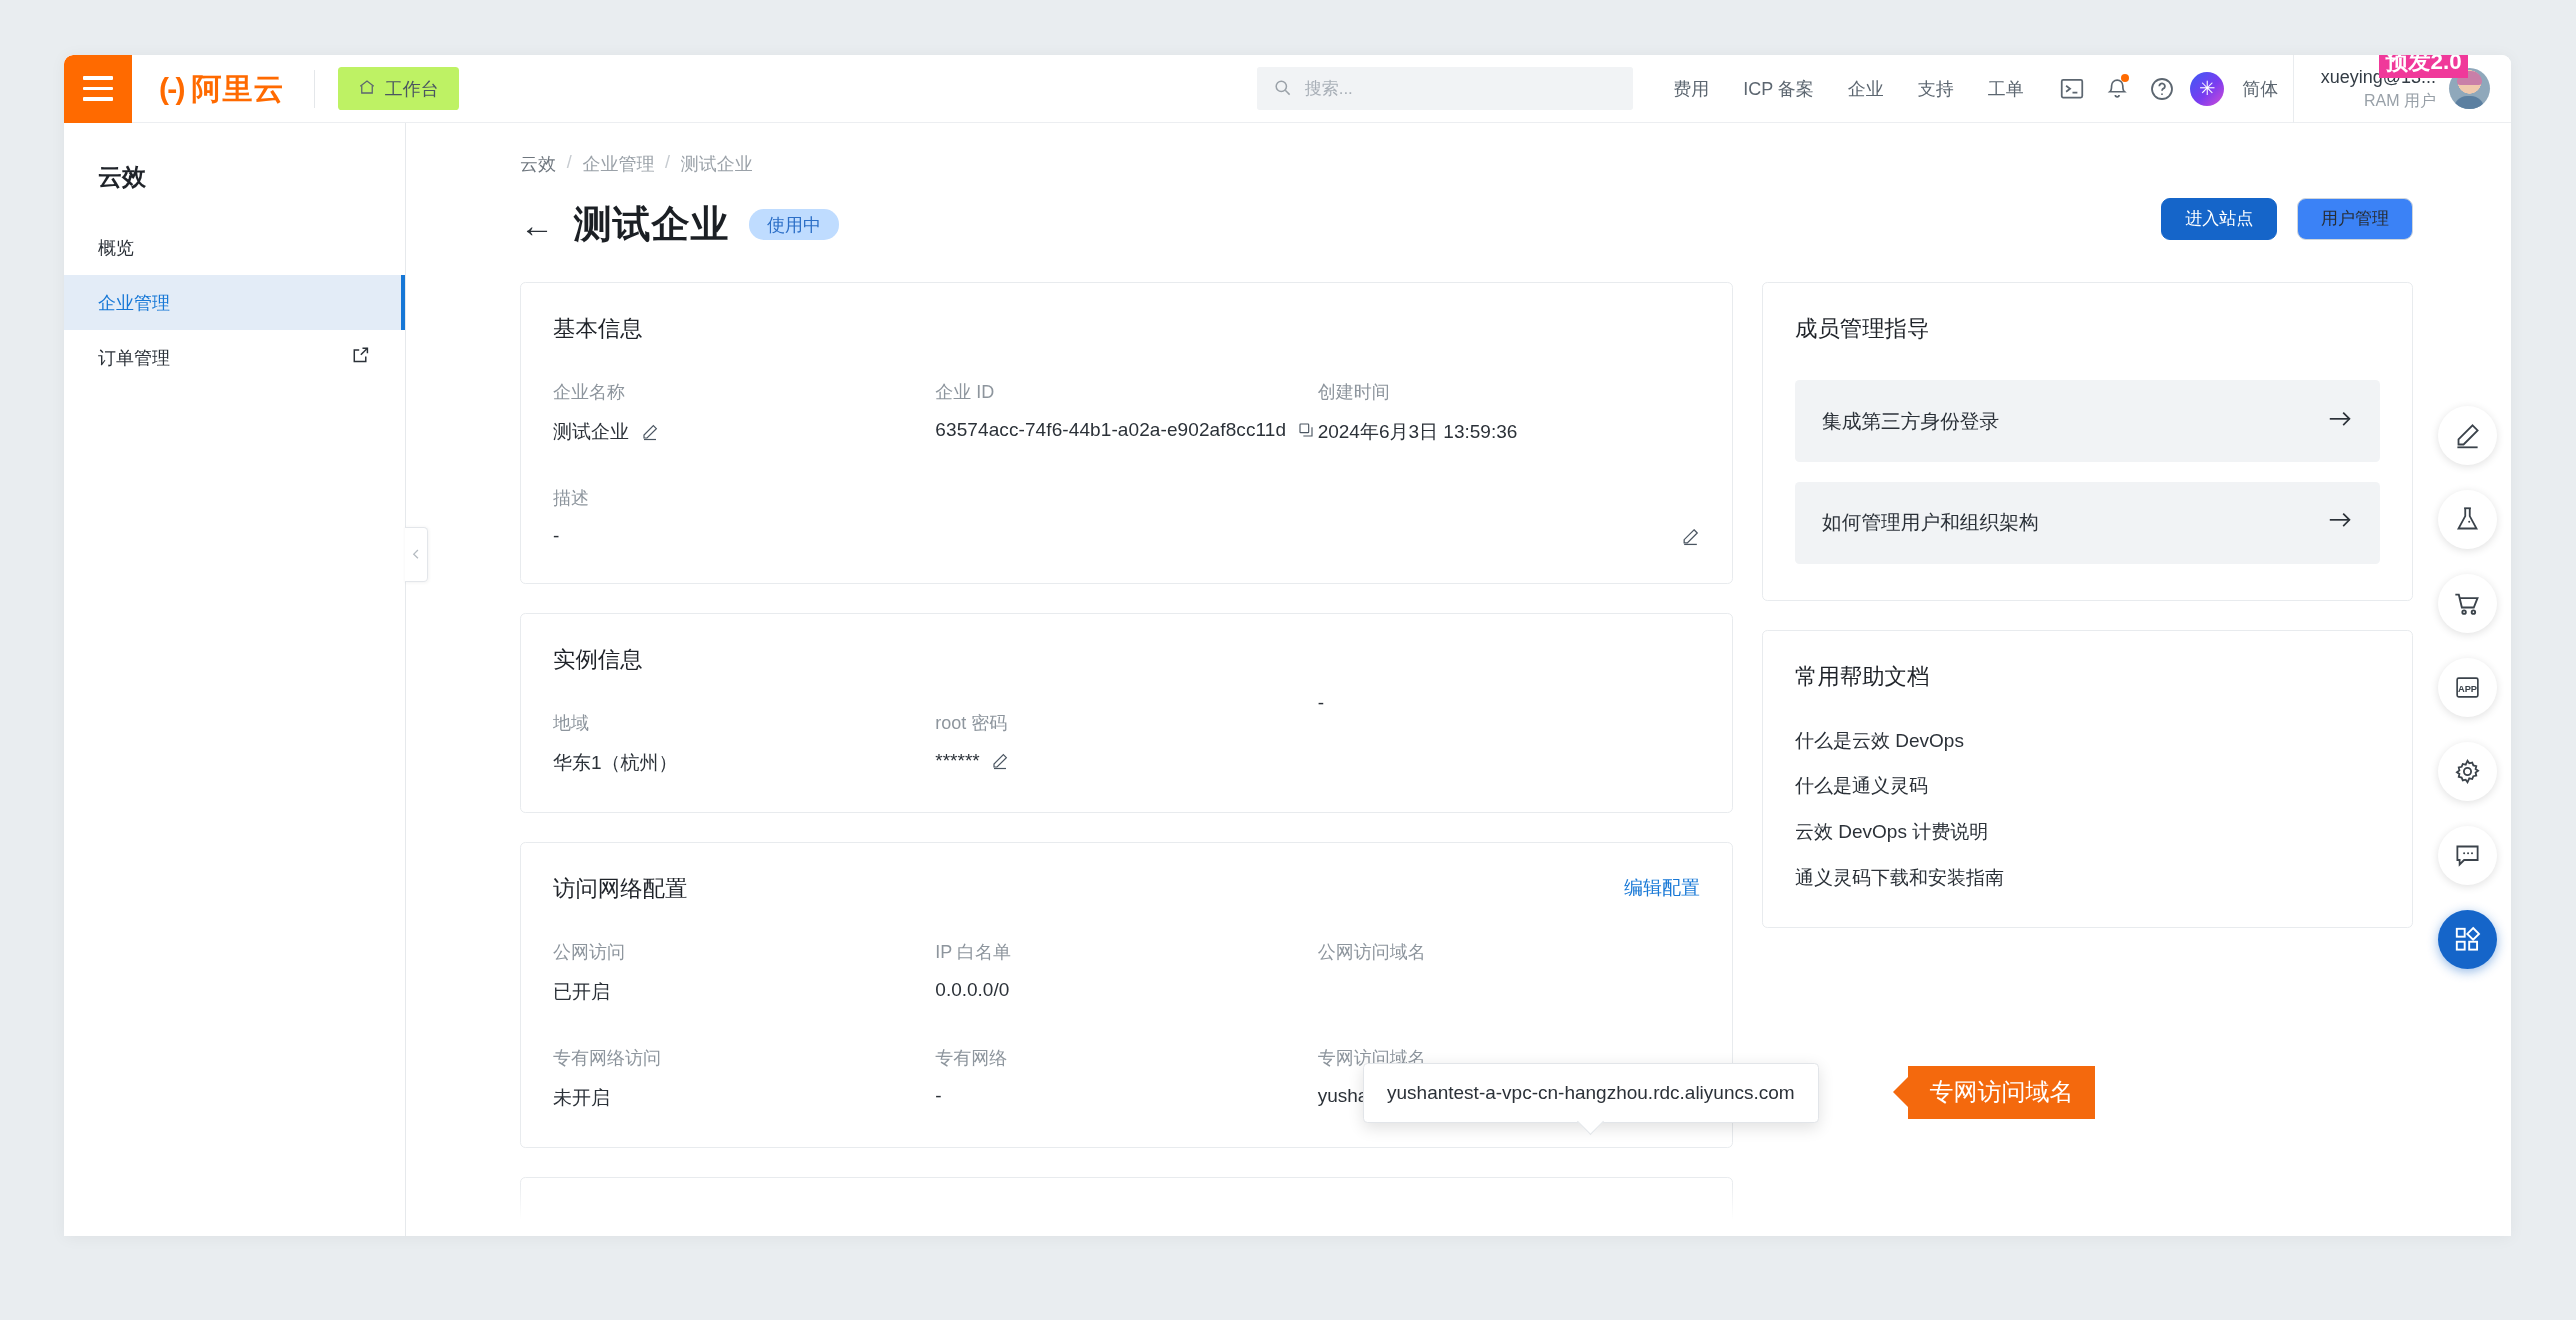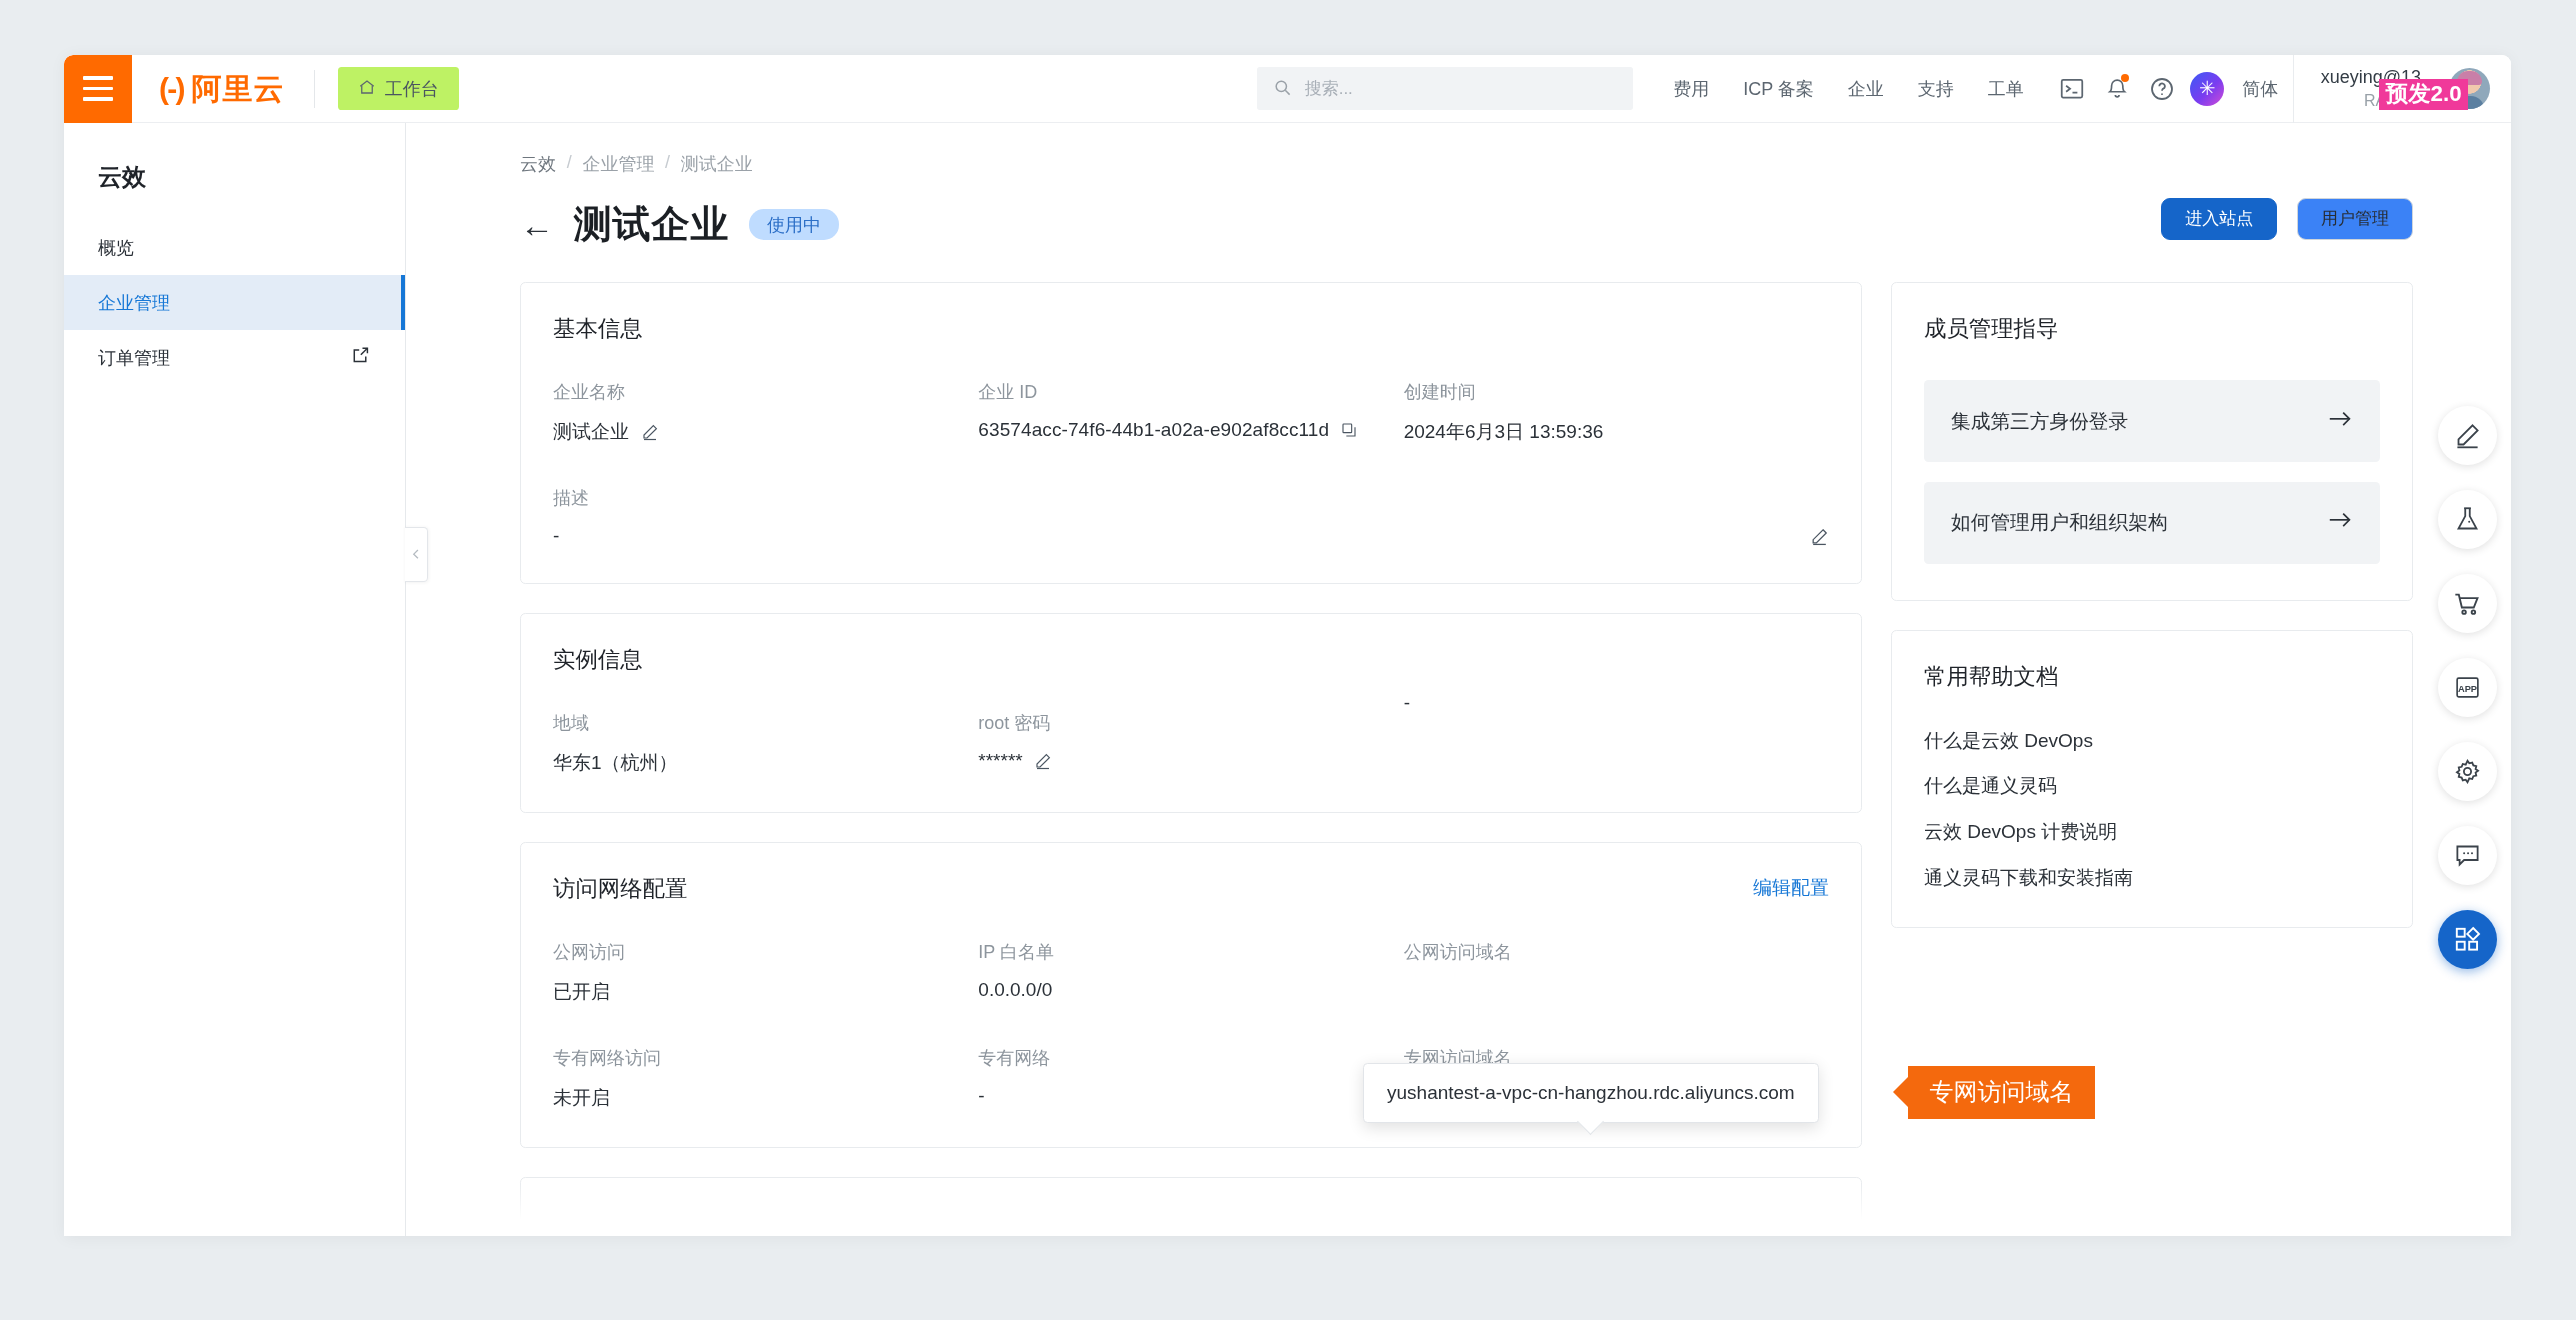--- a/index.html
+++ b/index.html
@@ -108,21 +108,21 @@
     position:relative; overflow:hidden; flex:0 0 auto;
   }
   .avatar::before{ content:""; position:absolute; left:8px; top:2.7px; width:25px;height:14.3px;
     background:#c97fa8; border-radius:12.5px 12.5px 3.6px 3.6px;}
   .avatar::after{ content:""; position:absolute; left:5.4px; bottom:0; width:30px;height:13.4px;
     background:#5b7fa0; border-radius:14.3px 14.3px 0 0;}
   .env-badge {
     position:absolute; top: -7.2px; right: 43px;
     background: #f0399a; color:#fff;
     font-size: 22.4px; font-weight: 600;
-    padding: 2.7px 6.3px 4.5px; line-height:1.05; white-space:nowrap;margin-top:32px;
+    padding: 2.7px 6.3px 4.5px; line-height:1.05; white-space:nowrap;
   }
 
   
   .body-wrap { display:flex; height: calc(1181px - 68px); position:relative; }
 
   
   .leftnav {
     width: 342px; background:#fff; flex:0 0 auto;
     border-right: 0.9px solid #e6e9ec; position:relative;
   }
@@ -170,21 +170,21 @@
   .head-actions { position:absolute; right: 98px; top: 21.5px; display:flex; gap: 19.7px; }
   .btn {
     font-size: 17px; border-radius: 9px; padding: 11.6px 23px;
     cursor:pointer; white-space:nowrap; line-height:1;
   }
   .btn-primary { background:#1565c9; color:#fff; border:0.9px solid #1565c9; }
   .btn-default { background:#3b82f6; color:#272d34; border:0.9px solid #cfd5db; }
 
   .cols { display:flex; gap: 29px; padding: 32px 98px 0 114px; align-items:flex-start; }
   .col-main { flex: 1 1 auto; min-width:0; }
-  .col-side { width: 522px; flex:0 0 auto; }
+  .col-side { width: 651px; flex:0 0 auto; }
 
   .card {
     background:#fff; border:0.9px solid #e8ebee; border-radius: 5.4px;
     padding: 30px 32px 36px; margin-bottom: 29px; position:relative;
   }
   .card-title { font-size: 22.4px; font-weight: 400; color:#1f2329; margin-bottom: 36px; }
   .card-link {
     position:absolute; right: 32px; top: 32px;
     font-size: 19px; color:#1677d6; cursor:pointer;
   }

